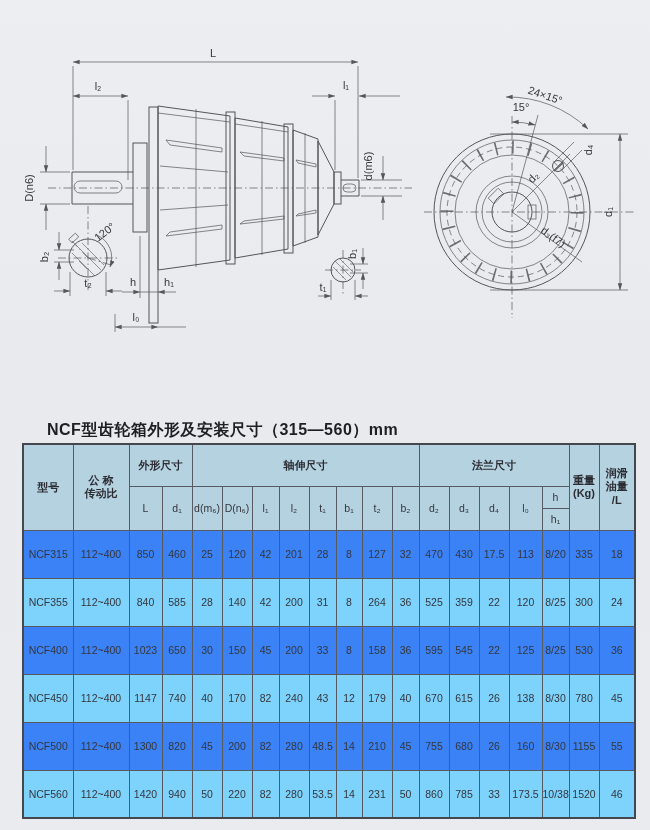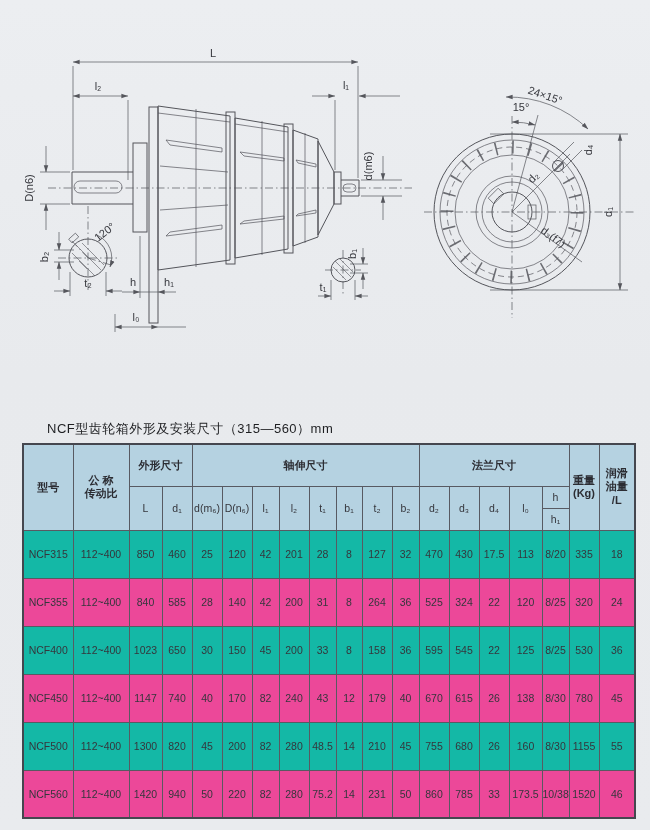--- a/index.html
+++ b/index.html
@@ -13,40 +13,40 @@
   .sheet{position:absolute;inset:0;background:linear-gradient(180deg,#eceef1 0%,#e8eaed 45%,#e9ebee 100%);}
   svg.drawing{position:absolute;left:0;top:0;}
   .out{stroke:#54555b;stroke-width:1;fill:none;}
   .thin{stroke:#54555b;stroke-width:0.7;fill:none;}
   .dim line,.dim path.d{stroke:#55565c;stroke-width:0.7;fill:none;}
   .cl{stroke:#55565c;stroke-width:0.7;fill:none;stroke-dasharray:8 3 1.5 3;}
   .hatch{stroke:#55565c;stroke-width:0.6;}
   text.lab{font:11px "Liberation Sans","DejaVu Sans",sans-serif;fill:#36373d;}
   .page-title{
     position:absolute;left:47px;top:420px;
-    font-size:13px;font-weight:normal;color:#1e1f22;letter-spacing:0.5px;
+    font-size:16px;font-weight:bold;color:#1e1f22;letter-spacing:0.5px;
   }
   table.dims{
     position:absolute;left:22px;top:443px;width:606px;
     border-collapse:collapse;table-layout:fixed;
     font-size:10.5px;color:#35363c;
     border:2px solid #45474f;
   }
   table.dims th,table.dims td{
     border:1px solid #585a62;text-align:center;vertical-align:middle;padding:0;
     font-weight:normal;overflow:hidden;
   }
   table.dims thead th{background:#b5d2e1;}
   table.dims thead .grp{font-weight:bold;font-size:11px;color:#2c2d33;}
   table.dims .r1{height:42px;}
   table.dims .r2{height:22px;}
   table.dims .r3{height:22px;}
   table.dims tbody tr{height:48px;}
-  table.dims tbody tr.lt td{background:#14b8a6;}
-  table.dims tbody tr.dk td{background:#ec4899;}
+  table.dims tbody tr.lt td{background:#3b82f6;}
+  table.dims tbody tr.dk td{background:#7dd3fc;}
   .stack span{display:block;line-height:1.25;}
 </style>
 </head>
 <body>
 
 <div class="sheet"></div>
 
 <svg class="drawing" width="650" height="418" viewBox="0 0 650 418">
   <defs>
     <marker id="ae" markerWidth="10" markerHeight="8" refX="9.5" refY="4" orient="auto">
@@ -305,25 +305,25 @@
       <td>585</td>
       <td>28</td>
       <td>140</td>
       <td>42</td>
       <td>200</td>
       <td>31</td>
       <td>8</td>
       <td>264</td>
       <td>36</td>
       <td>525</td>
-      <td>324</td>
+      <td>359</td>
       <td>22</td>
       <td>120</td>
       <td>8/25</td>
-      <td>320</td>
+      <td>300</td>
       <td>24</td>
     </tr>
     <tr class="lt">
       <td>NCF400</td>
       <td>112~400</td>
       <td>1023</td>
       <td>650</td>
       <td>30</td>
       <td>150</td>
       <td>45</td>
@@ -384,21 +384,21 @@
     </tr>
     <tr class="dk">
       <td>NCF560</td>
       <td>112~400</td>
       <td>1420</td>
       <td>940</td>
       <td>50</td>
       <td>220</td>
       <td>82</td>
       <td>280</td>
-      <td>75.2</td>
+      <td>53.5</td>
       <td>14</td>
       <td>231</td>
       <td>50</td>
       <td>860</td>
       <td>785</td>
       <td>33</td>
       <td>173.5</td>
       <td>10/38</td>
       <td>1520</td>
       <td>46</td>

